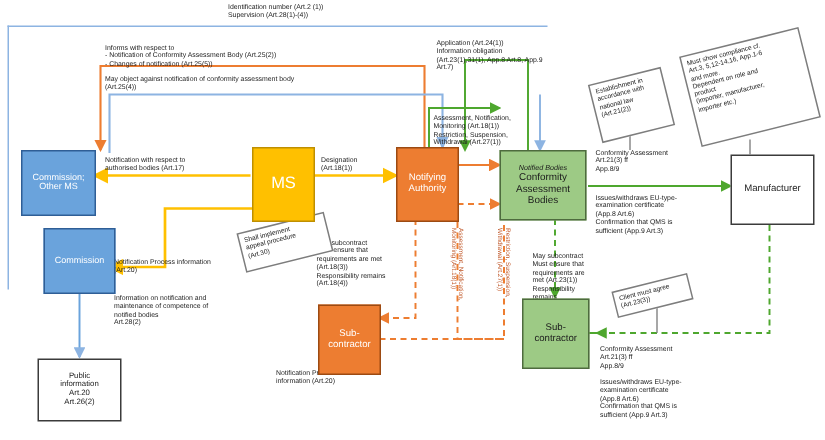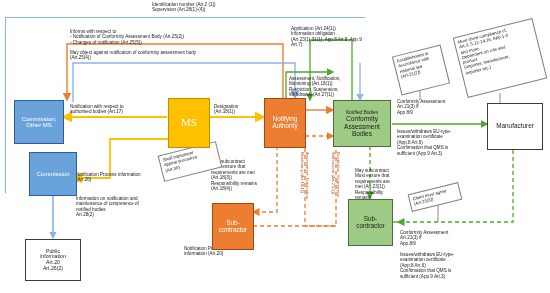--- a/index.html
+++ b/index.html
@@ -164,21 +164,21 @@
 Dependent on role and
 product
 (importer, manufacturer,
 importer etc.)</div>
   <div class="rotnote" style="left:409px;top:188px;width:52px;height:18px;font-size:4.4px;transform:rotate(-14deg);">Client must agree
 (Art.23(3))</div>
 
   <div class="box blue" style="left:14px;top:100px;width:50px;height:44px;font-size:6px;white-space:pre-line;">Commission;
 Other MS</div>
 
-  <div class="box yellow" style="left:168px;top:98px;width:42px;height:50px;font-size:11px;font-family:Liberation Serif, serif;">MS</div>
+  <div class="box yellow" style="left:168px;top:98px;width:42px;height:50px;font-size:11px;">MS</div>
 
   <div class="box orange" style="left:264px;top:98px;width:42px;height:50px;font-size:6.4px;white-space:pre-line;">Notifying
 Authority</div>
 
   <div class="box green" style="left:333px;top:100px;width:58px;height:47px;">
     <span class="ital" style="font-size:4.8px;display:block;">Notified Bodies</span>
     <span style="font-size:6.6px;white-space:pre-line;display:block;">Conformity
 Assessment
 Bodies</span>
   </div>

